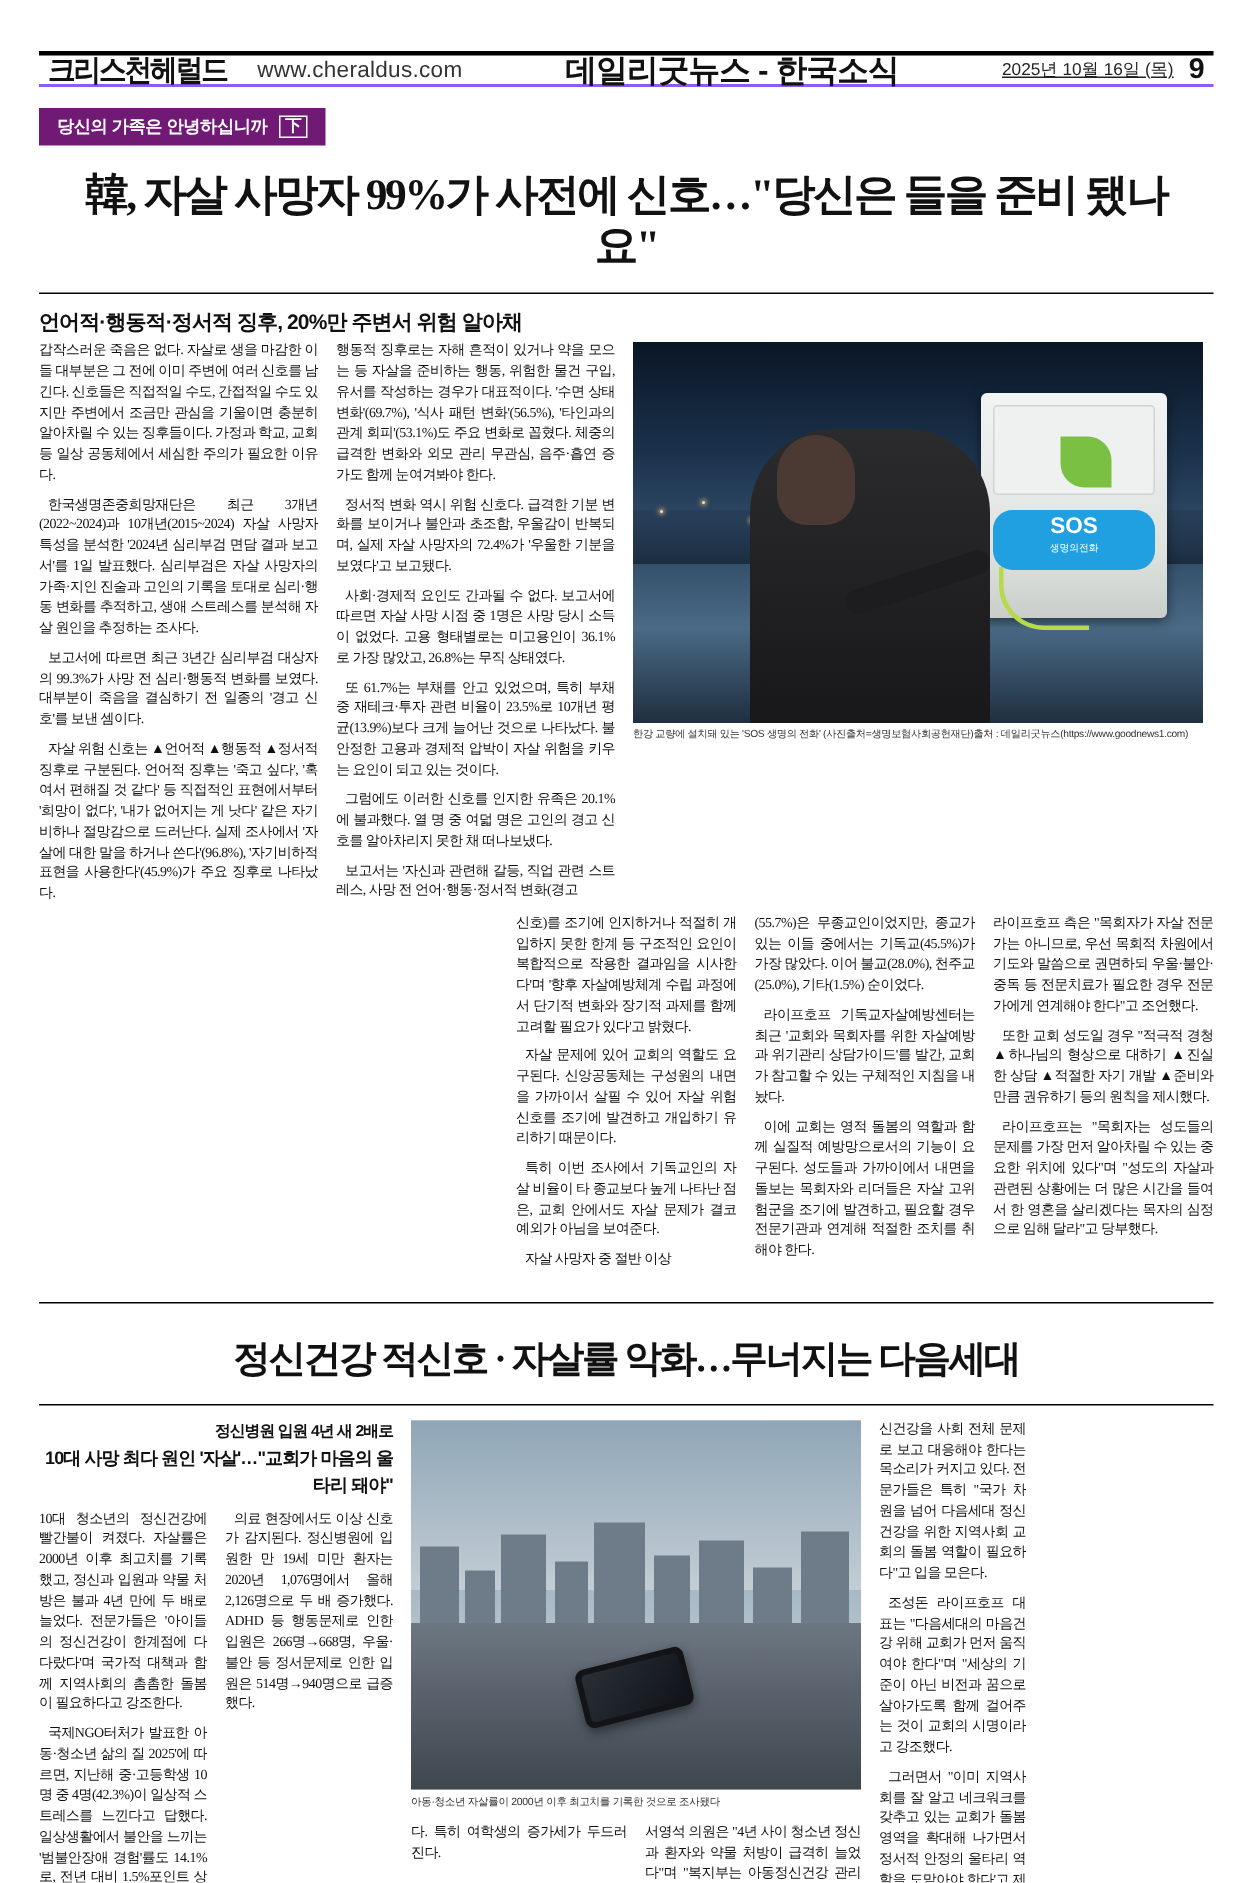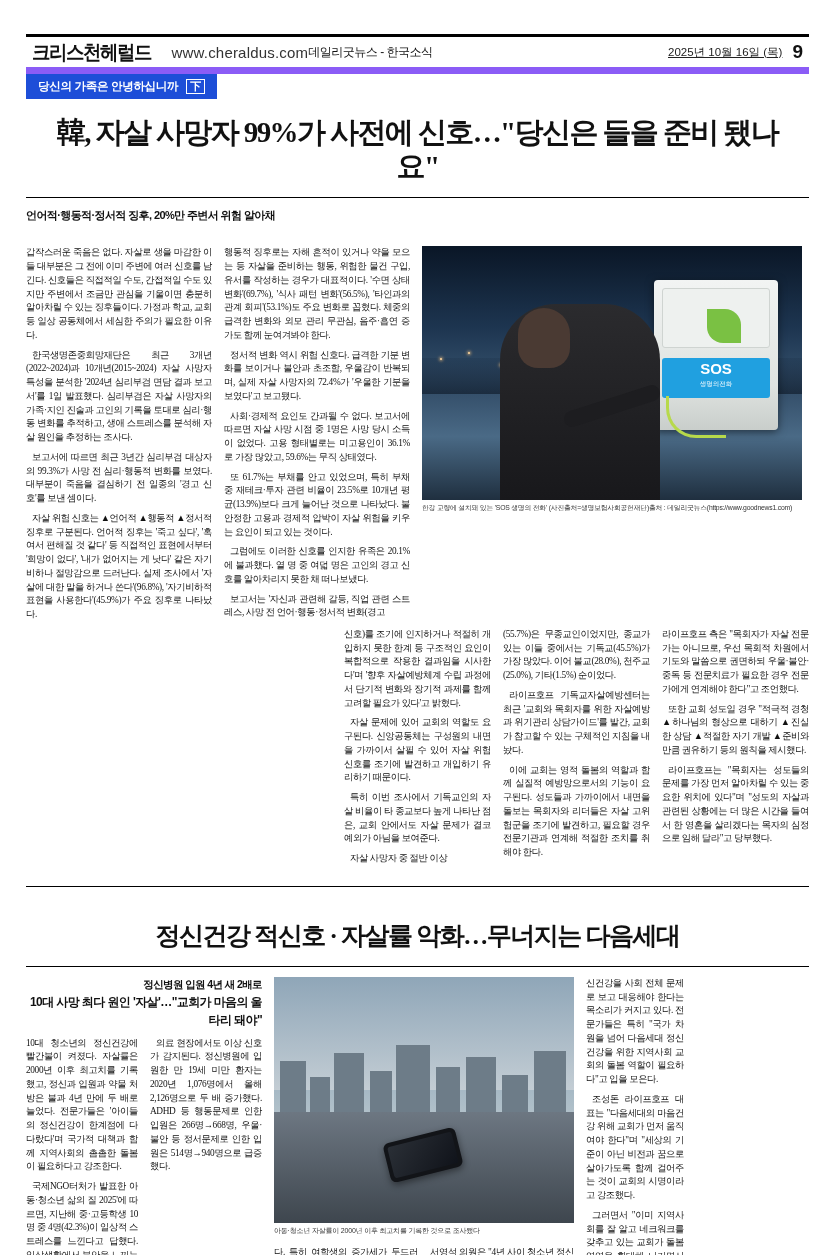--- a/index.html
+++ b/index.html
@@ -16,22 +16,22 @@
   .page {
     width: 835px;
     height: 1255px;
     padding: 34px 26px 18px 26px;
     position: relative;
   }
 
   
   .masthead {
     border-top: 3px solid #000;
-    border-bottom: 7px solid #8b5cf6;
-    height: 40px;
+    border-bottom: 2px solid #8b5cf6;
+    height: 24px;
     display: flex;
     align-items: center;
     padding: 0 6px;
     margin-bottom: 0;
   }
   .logo-box {
     font-family: "Liberation Sans", sans-serif;
     font-weight: bold;
     font-size: 20px;
     letter-spacing: -1.5px;
@@ -42,44 +42,45 @@
   }
   .logo-url {
     font-family: "Liberation Sans", sans-serif;
     font-size: 15px;
     color: #333;
     margin-left: 10px;
     letter-spacing: 0.2px;
   }
   .masthead-center {
     flex: 1;
-    font-family: "Liberation Sans", sans-serif;
-    font-weight: normal;
-    font-size: 12px;
+    text-align: center;
+    font-family: "Liberation Sans", sans-serif;
+    font-weight: bold;
+    font-size: 21px;
     letter-spacing: -0.5px;
   }
   .masthead-date {
     font-family: "Liberation Sans", sans-serif;
     font-size: 11.5px;
     color: #222;
     margin-right: 10px;
     text-decoration: underline;
   }
   .masthead-page {
     font-family: "Liberation Sans", sans-serif;
     font-weight: bold;
     font-size: 19px;
   }
 
   
   .section-tag {
-    margin-top: 0;
+    margin-top: 14px;
     display: inline-flex;
     align-items: center;
-    background: #1d4ed8;
+    background: #701a75;
     color: #fff;
     font-family: "Liberation Sans", sans-serif;
     font-weight: bold;
     font-size: 11.5px;
     padding: 5px 12px 5px 12px;
     letter-spacing: -0.3px;
   }
   .section-tag .sub {
     margin-left: 8px;
     font-size: 11px;
@@ -101,24 +102,24 @@
   }
   .rule-under-headline {
     border-bottom: 1px solid #000;
     margin-top: 14px;
   }
 
   
   .subhead {
     font-family: "Liberation Sans", sans-serif;
     font-weight: bold;
-    font-size: 11px;
+    font-size: 14px;
     letter-spacing: -0.6px;
     margin-top: 10px;
-    margin-bottom: 23px;
+    margin-bottom: 4px;
   }
   .cols-top {
     display: flex;
     gap: 12px;
   }
   .col {
     font-size: 9.3px;
     line-height: 1.48;
     text-align: justify;
     letter-spacing: -0.35px;
@@ -160,21 +161,21 @@
   .ph-box-top {
     position:absolute; left:8px; top:8px; width:108px; height:60px;
     background:#eef1ef; border:1px solid #cfd4d1; border-radius:3px;
   }
   .ph-leaf {
     position:absolute; left:44px; top:20px; width:34px; height:34px;
     background:#7ac143; border-radius: 0 16px 0 16px;
   }
   .ph-sos {
     position:absolute; left:8px; top:78px; width:108px; height:40px;
-    background:#20a0e0; border-radius:3px; color:#fff;
+    background:#20a0e0; border-radius:13px; color:#fff;
     font-family:"Liberation Sans", sans-serif; font-weight:bold;
     font-size:15px; text-align:center; line-height:22px;
   }
   .ph-sos small { display:block; font-size:6.5px; font-weight:normal; line-height:8px; }
   .ph-person {
     position:absolute; left:78px; bottom:0; width:160px; height:196px;
     background: linear-gradient(180deg,#2b2b2e 0%, #18181b 100%);
     border-radius: 56px 56px 0 0;
   }
   .ph-head {
@@ -211,21 +212,21 @@
     padding-top: 0;
   }
 
   
   .headline2 {
     font-family: "Liberation Serif", serif;
     font-weight: bold;
     font-size: 25px;
     letter-spacing: -1.5px;
     text-align: center;
-    margin-top: 32px;
+    margin-top: 20px;
     margin-bottom: 14px;
   }
   .rule2 { border-bottom: 1px solid #000; margin-bottom: 10px; }
 
   .a2-grid {
     display: flex;
     gap: 12px;
   }
   .a2-left { width: 236px; }
   .a2-mid { width: 300px; }
@@ -298,21 +299,21 @@
   <div class="cols-top">
     <div class="col" style="width:186px">
       <p class="noind">갑작스러운 죽음은 없다. 자살로 생을 마감한 이들 대부분은 그 전에 이미 주변에 여러 신호를 남긴다. 신호들은 직접적일 수도, 간접적일 수도 있지만 주변에서 조금만 관심을 기울이면 충분히 알아차릴 수 있는 징후들이다. 가정과 학교, 교회 등 일상 공동체에서 세심한 주의가 필요한 이유다.</p>
       <p>한국생명존중희망재단은 최근 3개년(2022~2024)과 10개년(2015~2024) 자살 사망자 특성을 분석한 '2024년 심리부검 면담 결과 보고서'를 1일 발표했다. 심리부검은 자살 사망자의 가족·지인 진술과 고인의 기록을 토대로 심리·행동 변화를 추적하고, 생애 스트레스를 분석해 자살 원인을 추정하는 조사다.</p>
       <p>보고서에 따르면 최근 3년간 심리부검 대상자의 99.3%가 사망 전 심리·행동적 변화를 보였다. 대부분이 죽음을 결심하기 전 일종의 '경고 신호'를 보낸 셈이다.</p>
       <p>자살 위험 신호는 ▲언어적 ▲행동적 ▲정서적 징후로 구분된다. 언어적 징후는 '죽고 싶다', '혹여서 편해질 것 같다' 등 직접적인 표현에서부터 '희망이 없다', '내가 없어지는 게 낫다' 같은 자기비하나 절망감으로 드러난다. 실제 조사에서 '자살에 대한 말을 하거나 쓴다'(96.8%), '자기비하적 표현을 사용한다'(45.9%)가 주요 징후로 나타났다.</p>
     </div>
     <div class="col" style="width:186px">
       <p class="noind">행동적 징후로는 자해 흔적이 있거나 약을 모으는 등 자살을 준비하는 행동, 위험한 물건 구입, 유서를 작성하는 경우가 대표적이다. '수면 상태 변화'(69.7%), '식사 패턴 변화'(56.5%), '타인과의 관계 회피'(53.1%)도 주요 변화로 꼽혔다. 체중의 급격한 변화와 외모 관리 무관심, 음주·흡연 증가도 함께 눈여겨봐야 한다.</p>
       <p>정서적 변화 역시 위험 신호다. 급격한 기분 변화를 보이거나 불안과 초조함, 우울감이 반복되며, 실제 자살 사망자의 72.4%가 '우울한 기분을 보였다'고 보고됐다.</p>
-      <p>사회·경제적 요인도 간과될 수 없다. 보고서에 따르면 자살 사망 시점 중 1명은 사망 당시 소득이 없었다. 고용 형태별로는 미고용인이 36.1%로 가장 많았고, 59.6%는 무직 상태였다.</p>
+      <p>사회·경제적 요인도 간과될 수 없다. 보고서에 따르면 자살 사망 시점 중 1명은 사망 당시 소득이 없었다. 고용 형태별로는 미고용인이 36.1%로 가장 많았고, 26.8%는 무직 상태였다.</p>
       <p>또 61.7%는 부채를 안고 있었으며, 특히 부채 중 재테크·투자 관련 비율이 23.5%로 10개년 평균(13.9%)보다 크게 늘어난 것으로 나타났다. 불안정한 고용과 경제적 압박이 자살 위험을 키우는 요인이 되고 있는 것이다.</p>
       <p>그럼에도 이러한 신호를 인지한 유족은 20.1%에 불과했다. 열 명 중 여덟 명은 고인의 경고 신호를 알아차리지 못한 채 떠나보냈다.</p>
       <p>보고서는 '자신과 관련해 갈등, 직업 관련 스트레스, 사망 전 언어·행동·정서적 변화(경고</p>
     </div>
     <div class="photo-block">
       <div class="photo">
         <div class="ph-sky"></div>
         <div class="ph-city"></div>
         <div class="ph-light" style="left:18px;top:112px"></div>
         <div class="ph-light" style="left:46px;top:106px"></div>

